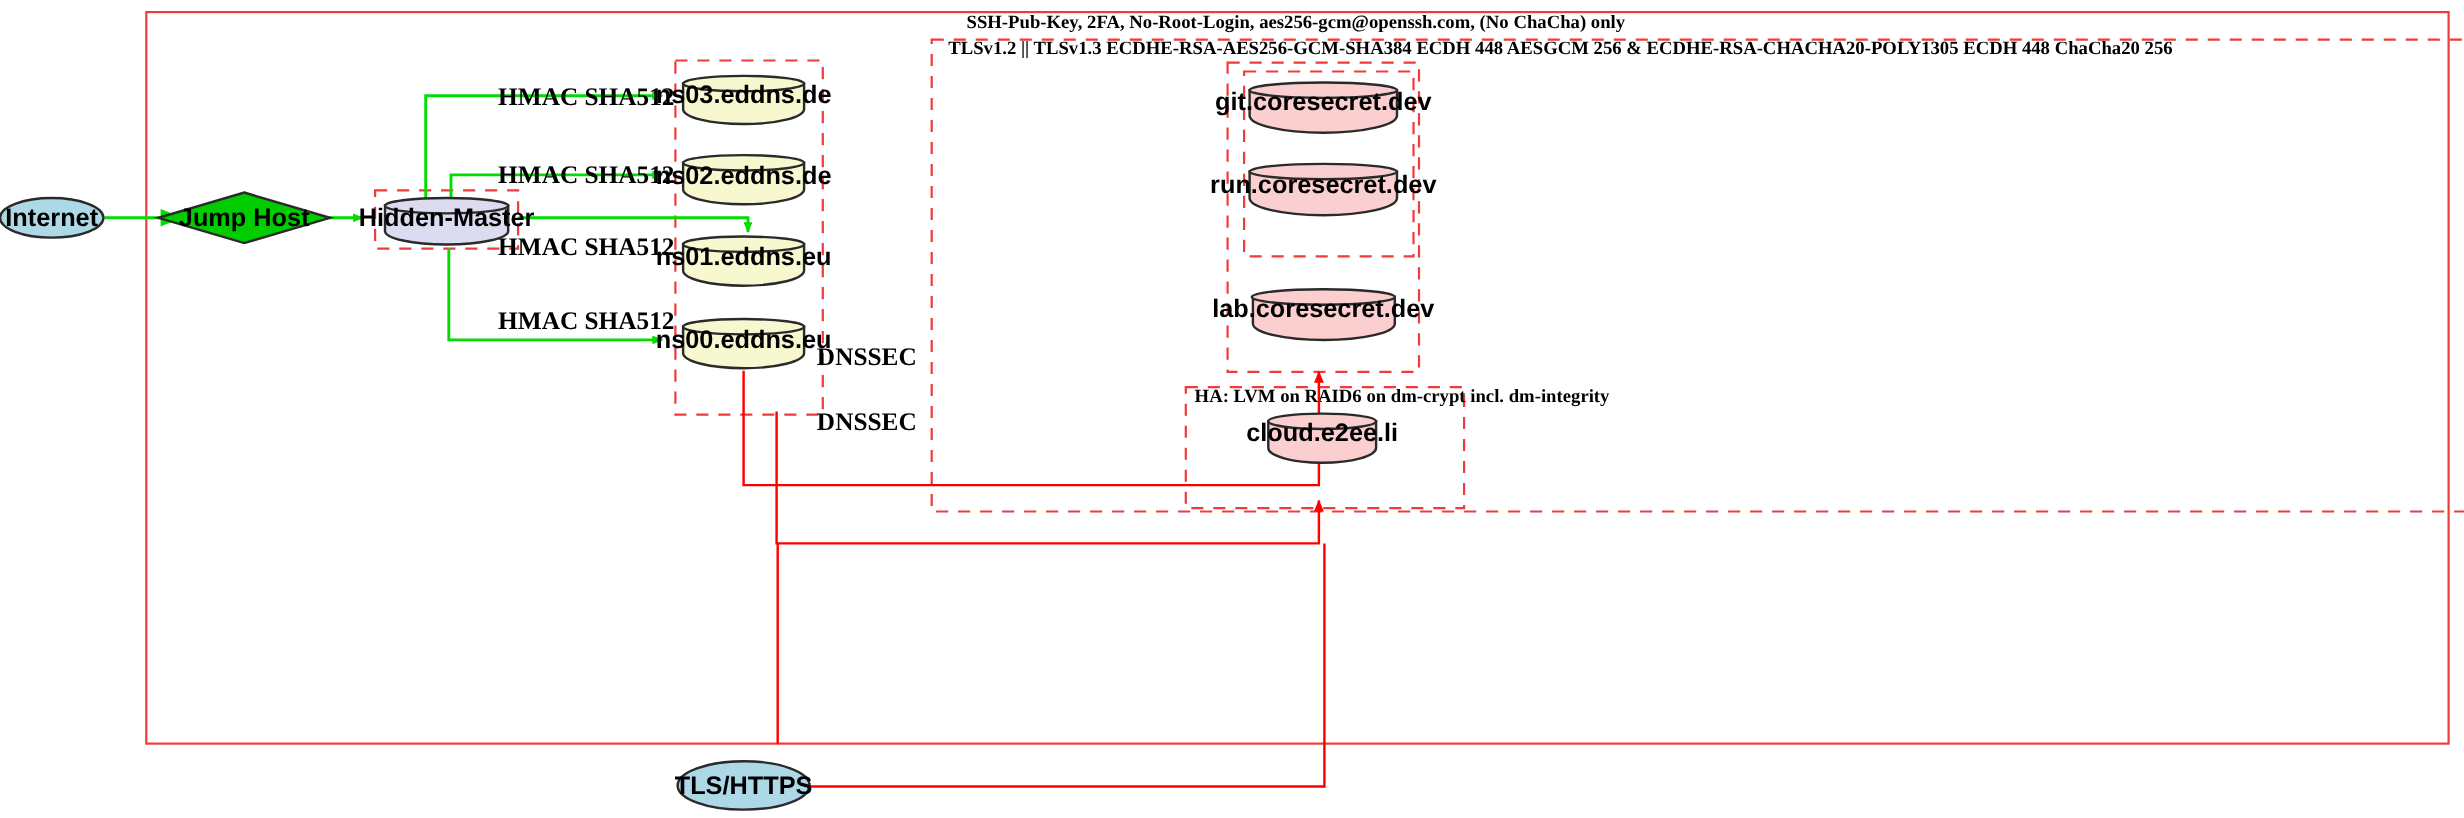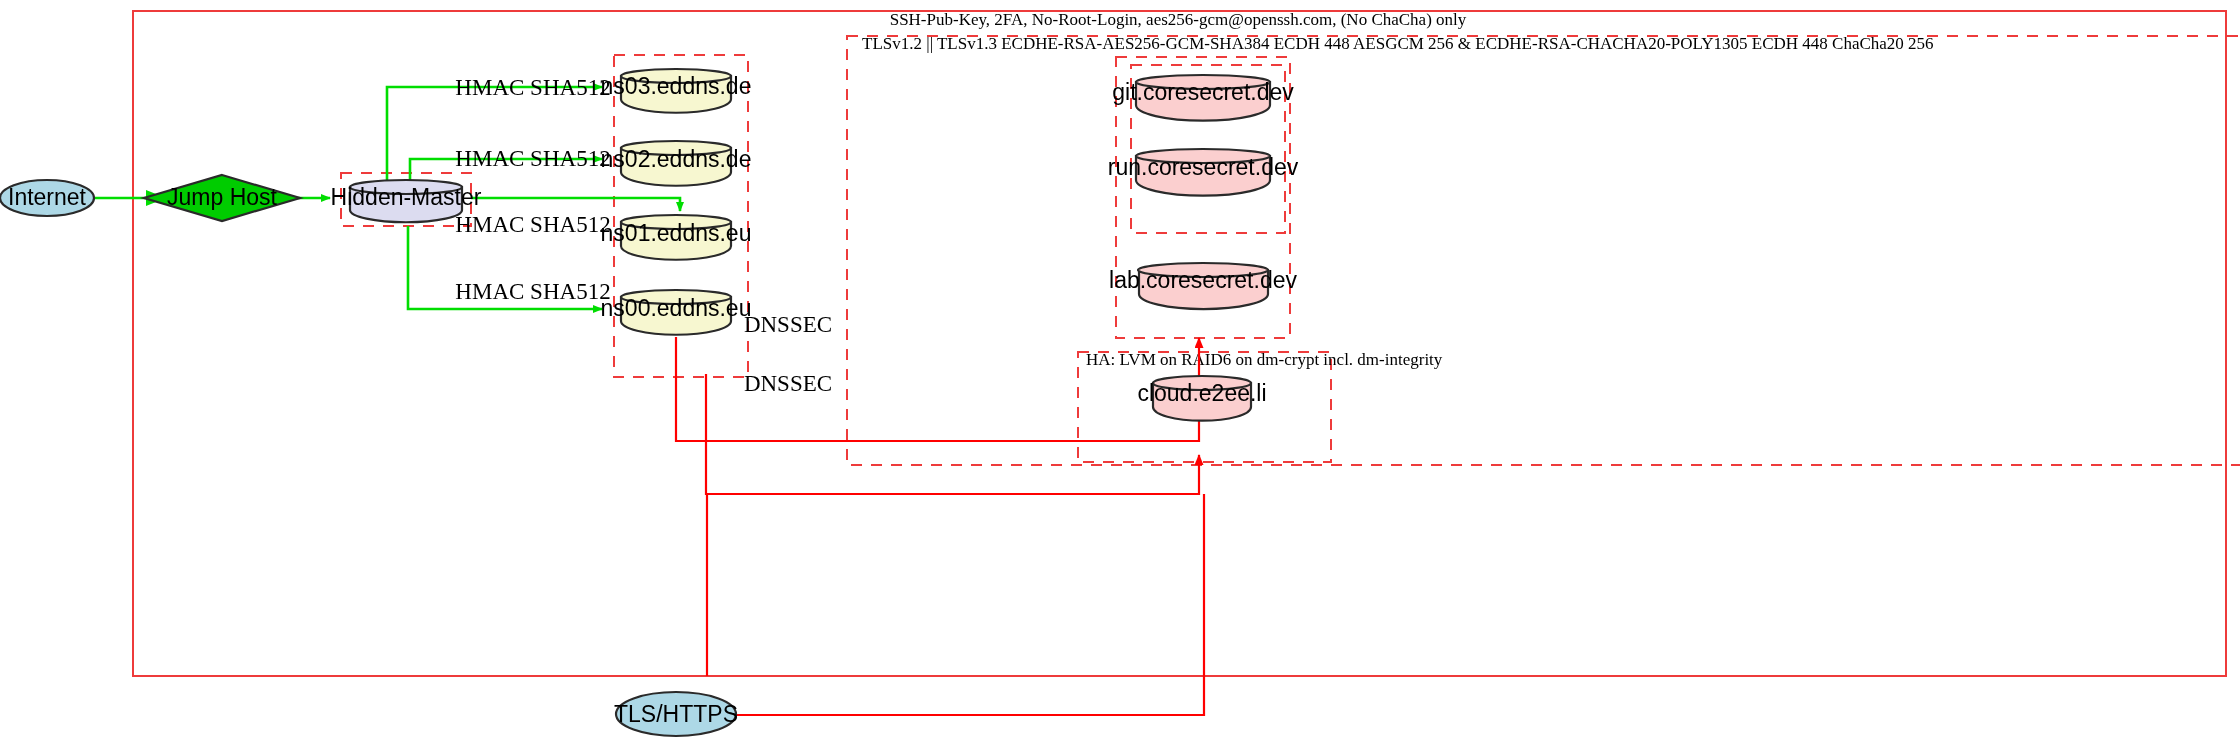--- a/index.html
+++ b/index.html
@@ -10,20 +10,21 @@
   body {
     width: 2240px;
     height: 744px;
     font-family: "Liberation Sans", sans-serif;
     overflow: hidden;
   }
   #diagram-root {
     position: relative;
     width: 2240px;
     height: 744px;
+    font-weight: bold;
   }
   svg#diagram {
     display: block;
     width: 2240px;
     height: 744px;
   }
   .cluster-label {
     font-family: "Liberation Serif", serif;
     font-size: 17px;
     fill: #000000;

